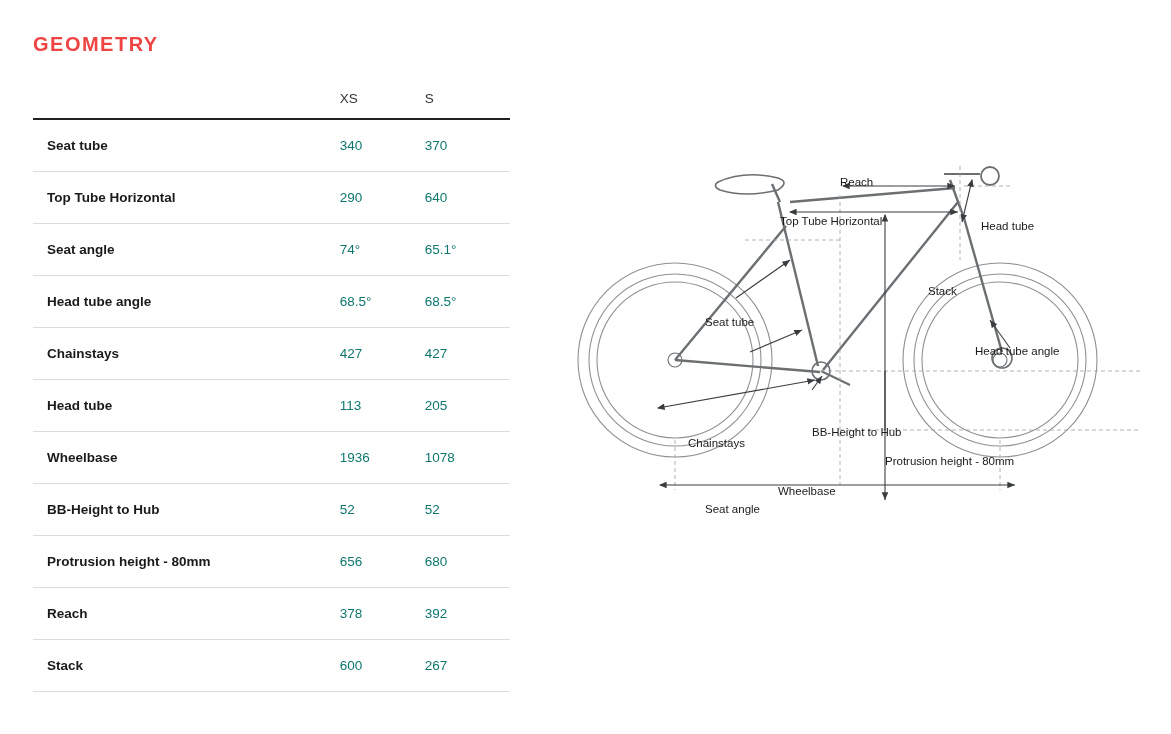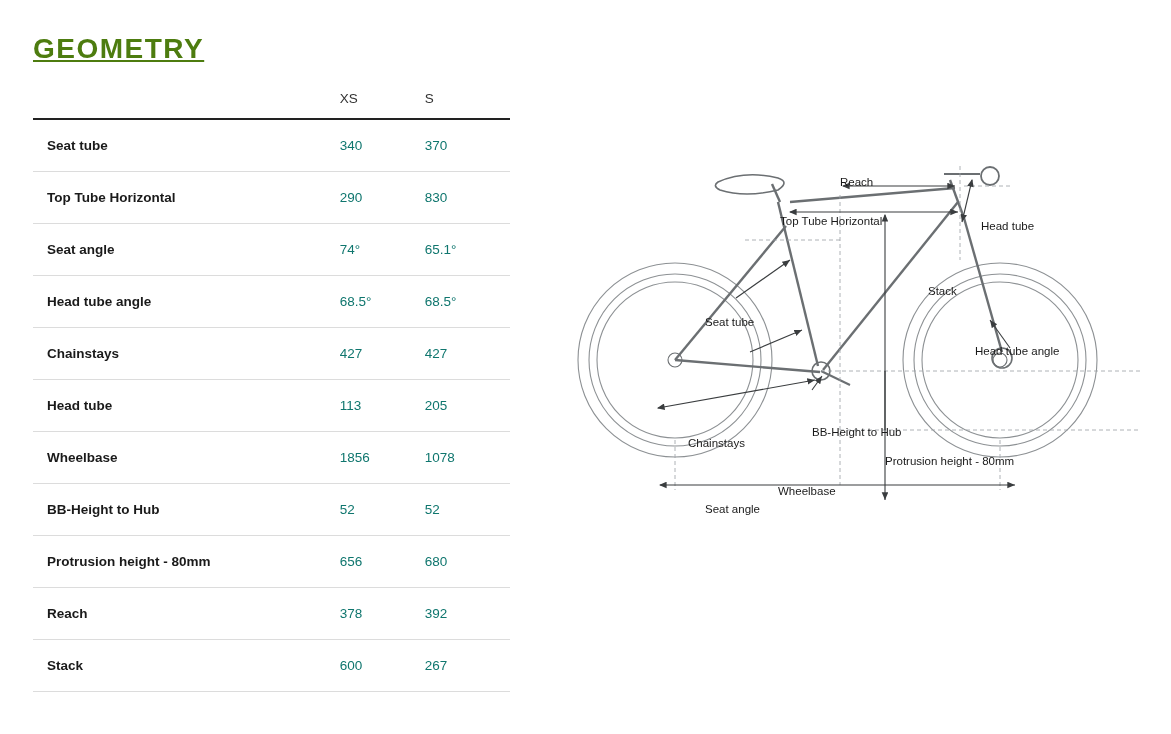--- a/index.html
+++ b/index.html
@@ -13,25 +13,24 @@
     position: relative;
     width: 1171px;
     height: 734px;
     background: #ffffff;
     overflow: hidden;
   }
   #title {
     position: absolute;
     left: 33px;
     top: 33px;
-    font-size: 28px;
+    font-size: 20px;
     font-weight: bold;
     letter-spacing: 1.5px;
-    color: #4d7c0f;
-    text-decoration: underline;
+    color: #ef4444;
   }
   #geo-table {
     position: absolute;
     left: 33px;
     top: 85px;
     width: 477px;
     border-collapse: collapse;
   }
   #geo-table th {
     text-align: left;
@@ -89,21 +88,21 @@
     </thead>
     <tbody>
       <tr>
         <td class="c-label">Seat tube</td>
         <td>340</td>
         <td>370</td>
       </tr>
       <tr>
         <td class="c-label">Top Tube Horizontal</td>
         <td>290</td>
-        <td>830</td>
+        <td>640</td>
       </tr>
       <tr>
         <td class="c-label">Seat angle</td>
         <td>74°</td>
         <td>65.1°</td>
       </tr>
       <tr>
         <td class="c-label">Head tube angle</td>
         <td>68.5°</td>
         <td>68.5°</td>
@@ -113,21 +112,21 @@
         <td>427</td>
         <td>427</td>
       </tr>
       <tr>
         <td class="c-label">Head tube</td>
         <td>113</td>
         <td>205</td>
       </tr>
       <tr>
         <td class="c-label">Wheelbase</td>
-        <td>1856</td>
+        <td>1936</td>
         <td>1078</td>
       </tr>
       <tr>
         <td class="c-label">BB-Height to Hub</td>
         <td>52</td>
         <td>52</td>
       </tr>
       <tr>
         <td class="c-label">Protrusion height - 80mm</td>
         <td>656</td>

